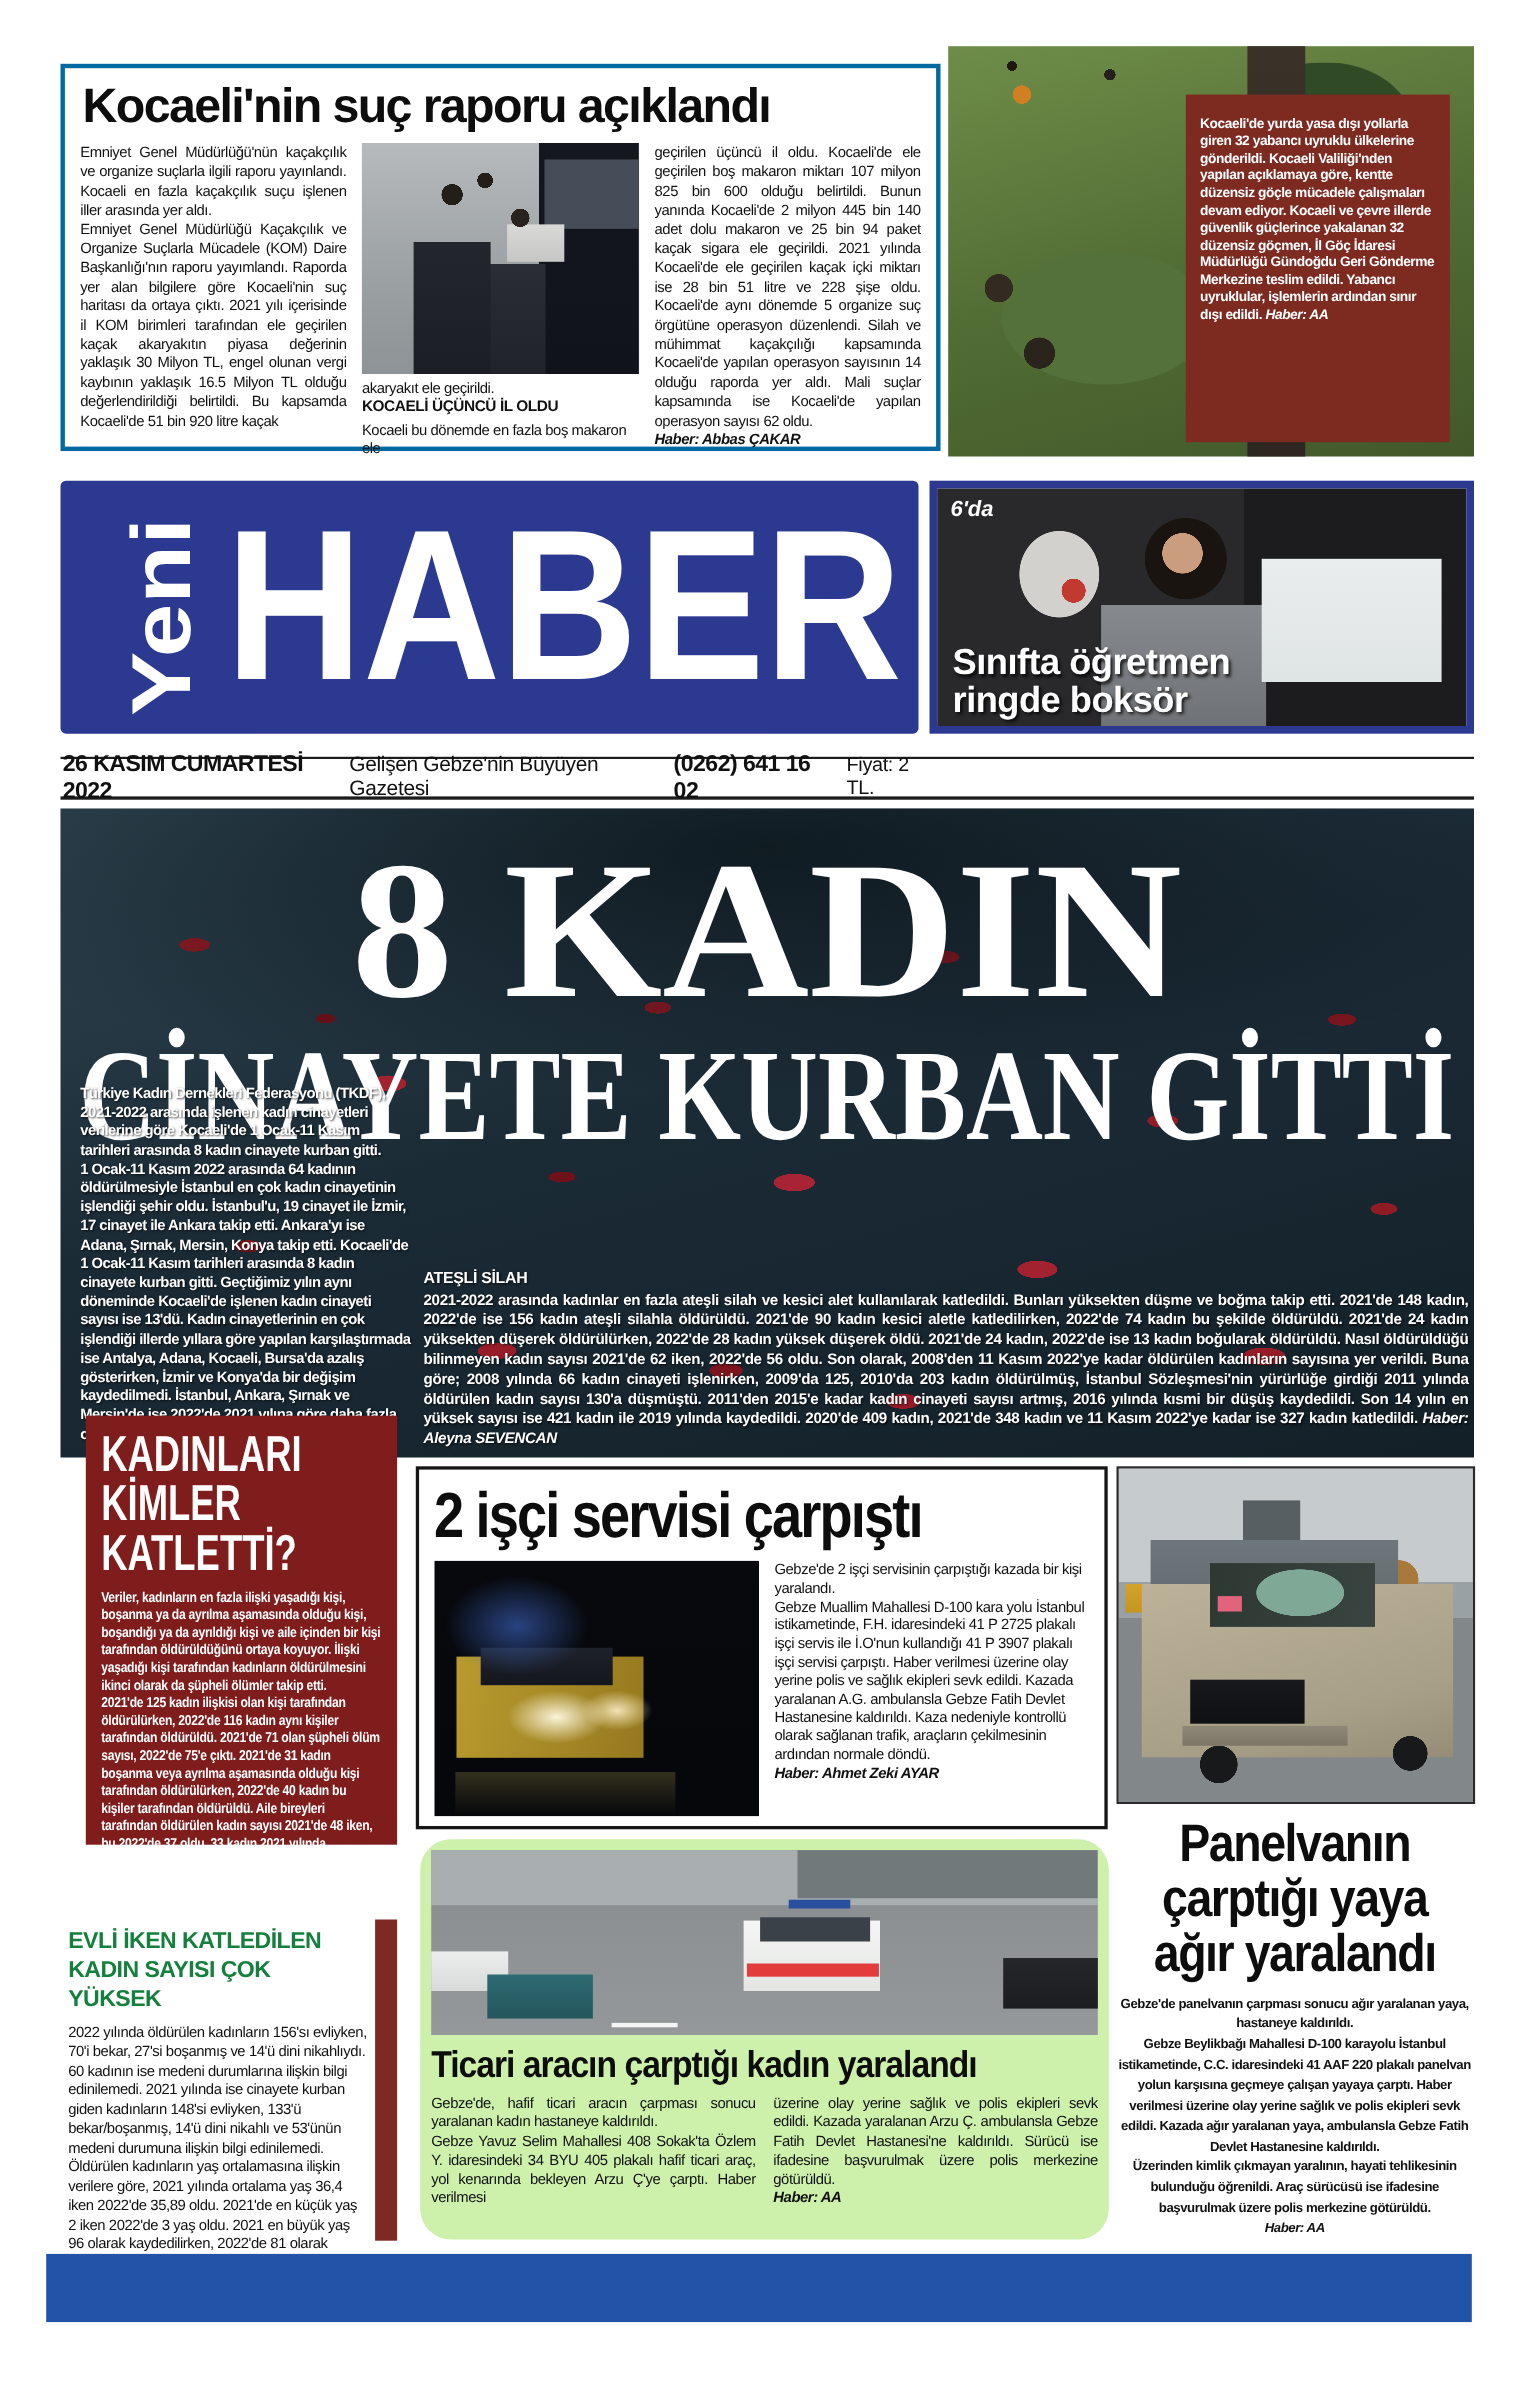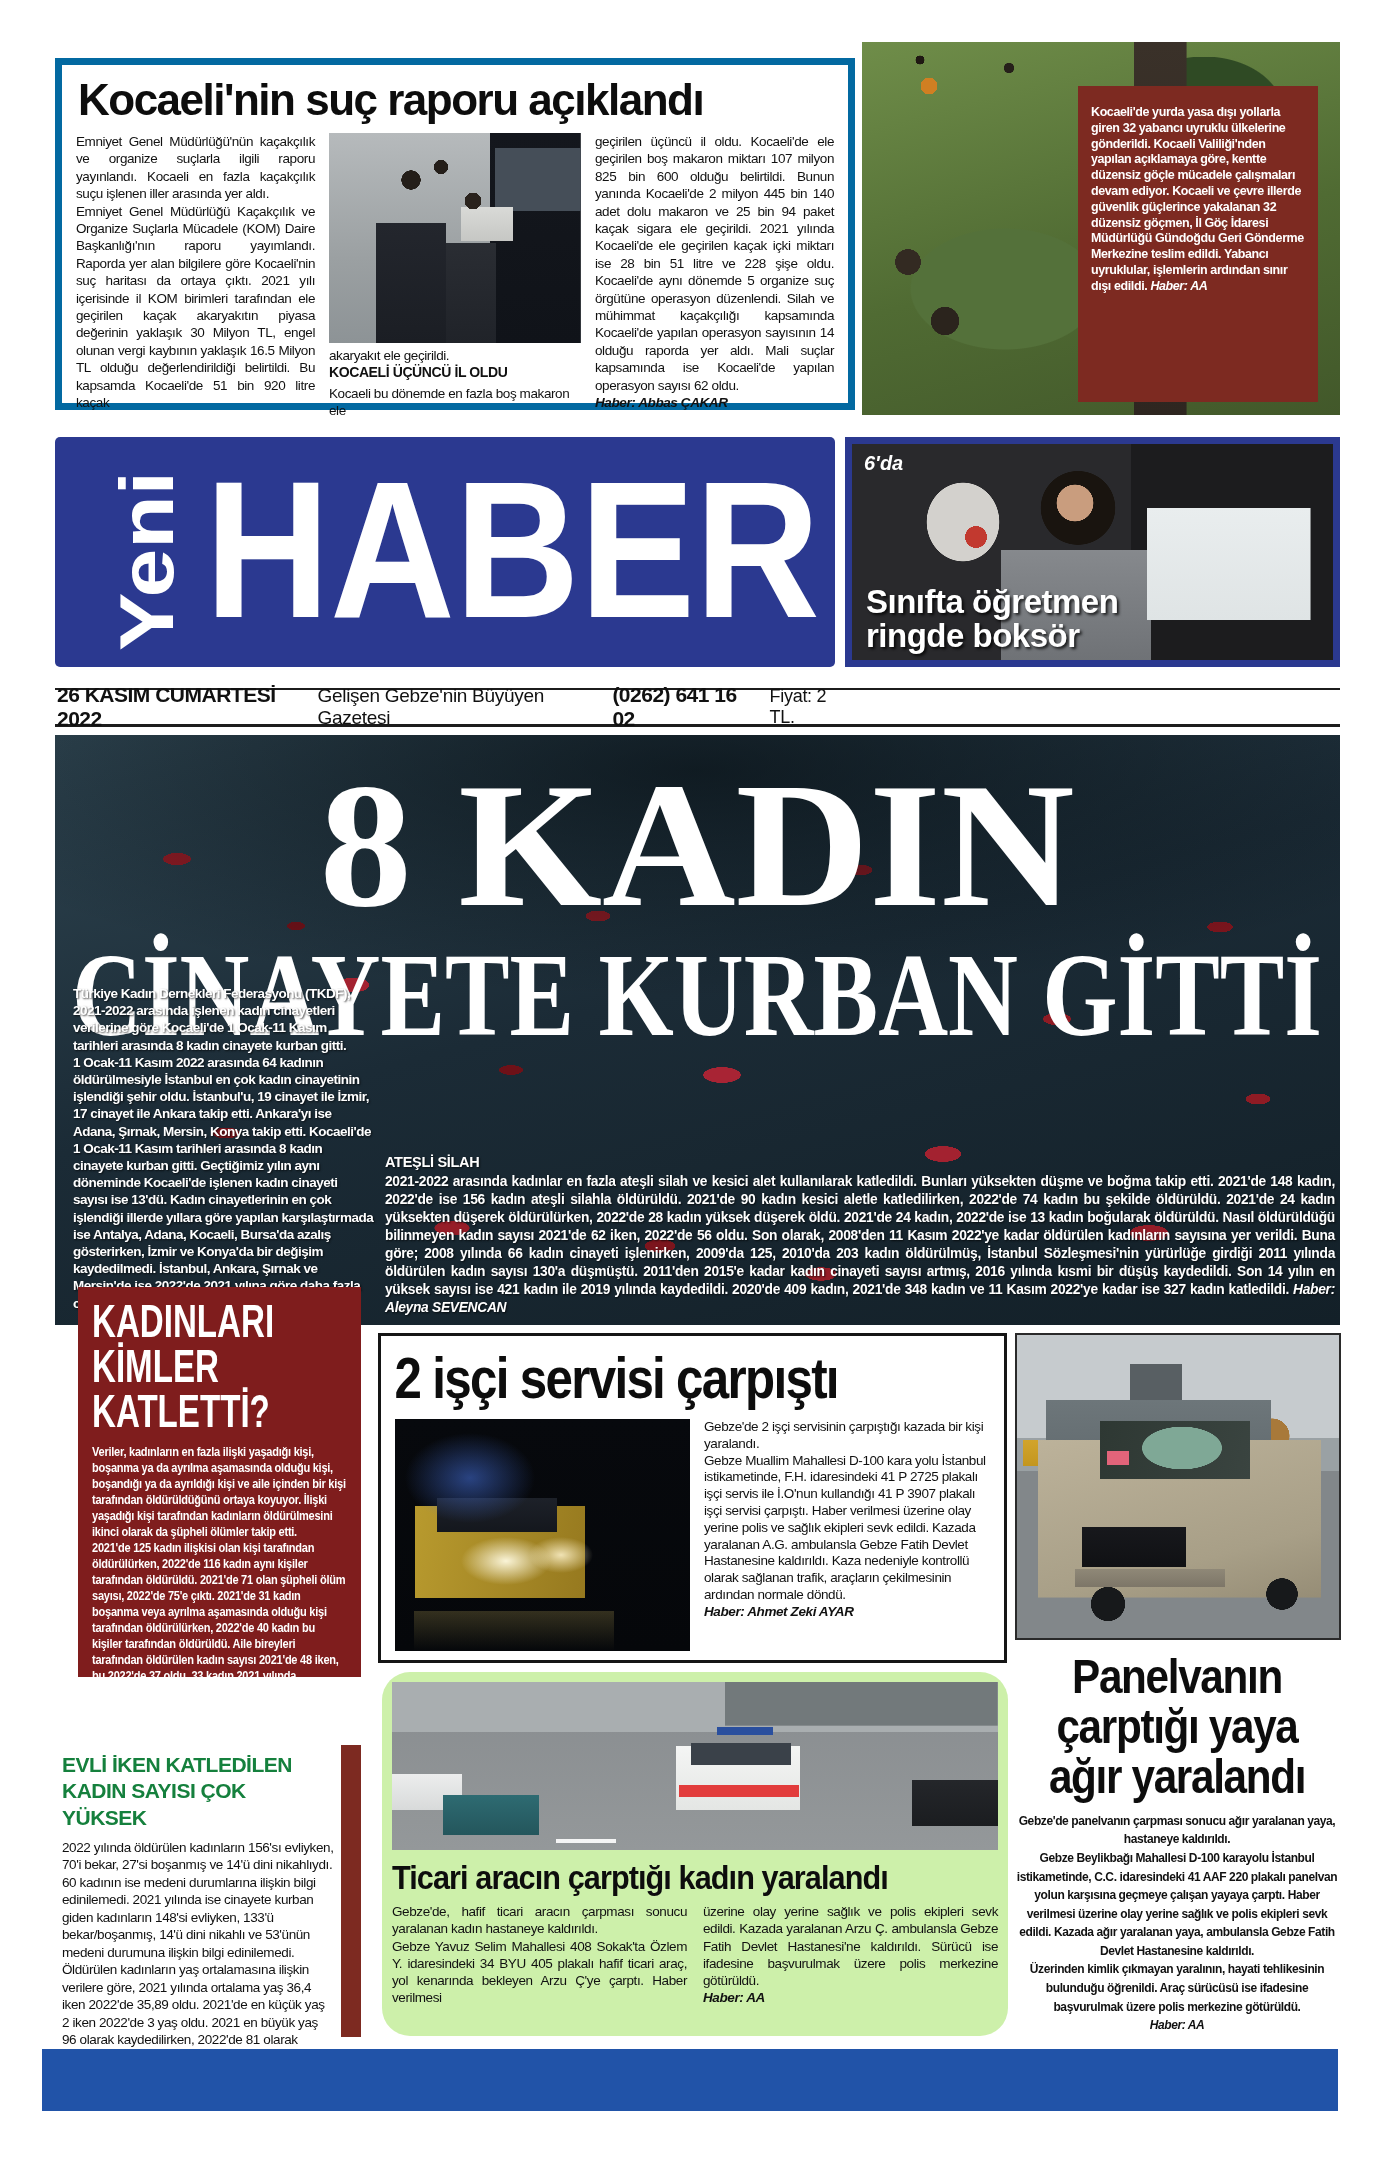--- a/index.html
+++ b/index.html
@@ -8,21 +8,21 @@
     width:1378px; height:2166px; position:relative; overflow:hidden;
     font-family:"Liberation Sans", sans-serif; color:#111;
   }
   .abs { position:absolute; }
   .cond { letter-spacing:-0.4px; }
   .preline { white-space:pre-line; }
   .just { text-align:justify; }
   .byline { font-weight:bold; font-style:italic; }
 
   
-  .crime-box { left:55px; top:58px; width:800px; height:352px; border:7px solid #0369a1; background:#fff; }
+  .crime-box { left:55px; top:58px; width:800px; height:352px; border:4px solid #0369a1; background:#fff; }
   .crime-headline { font-size:44px; font-weight:bold; letter-spacing:-1.5px; padding:10px 16px 6px 16px; color:#0d0d0d; }
   .crime-cols { display:flex; gap:14px; padding:2px 14px 0 14px; }
   .crime-col { width:246px; font-size:13.5px; line-height:17.4px; }
   .crime-col p { margin-bottom:0; }
   .crime-mid { width:252px; }
   .photo-police { width:252px; height:210px;
     background:
       radial-gradient(circle, #241e19 0 45%, rgba(0,0,0,0) 46%) 30% 18%/30px 30px no-repeat,
       radial-gradient(circle, #2a231d 0 45%, rgba(0,0,0,0) 46%) 58% 30%/26px 26px no-repeat,
       radial-gradient(circle, #241e19 0 45%, rgba(0,0,0,0) 46%) 44% 12%/22px 22px no-repeat,

